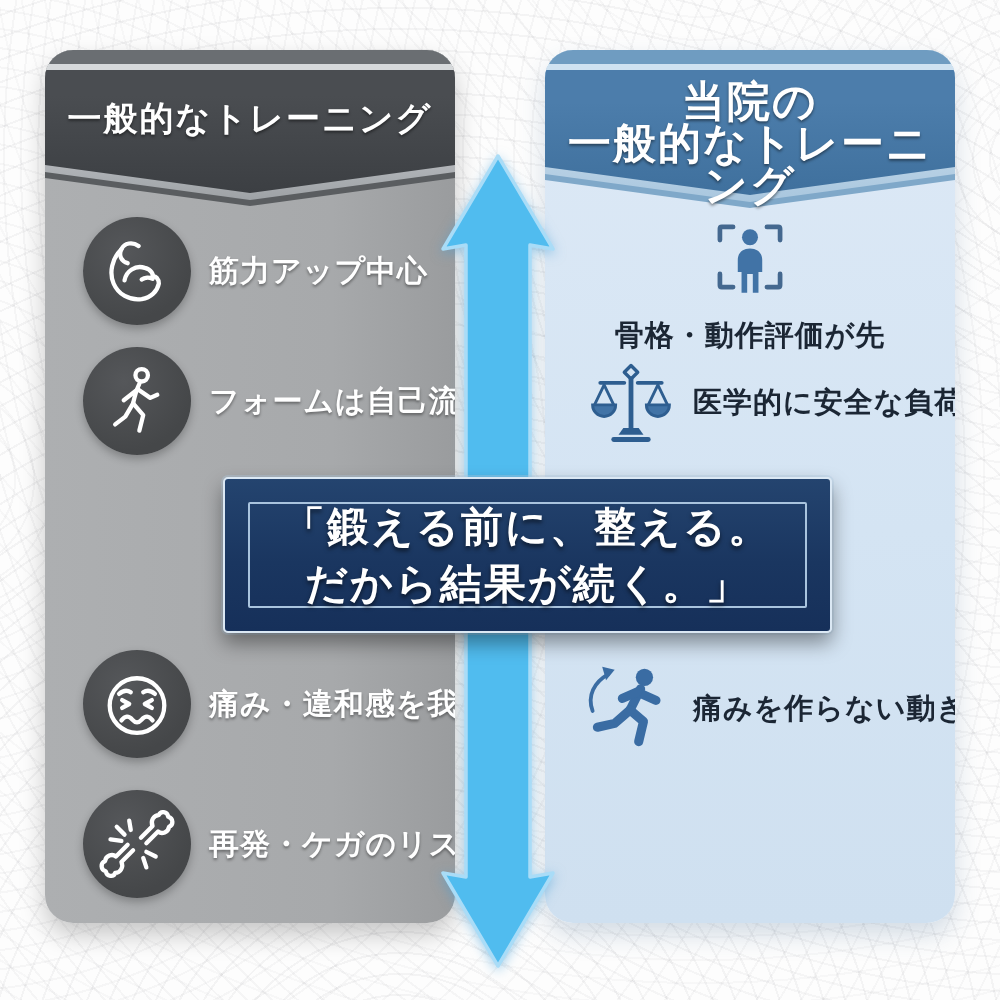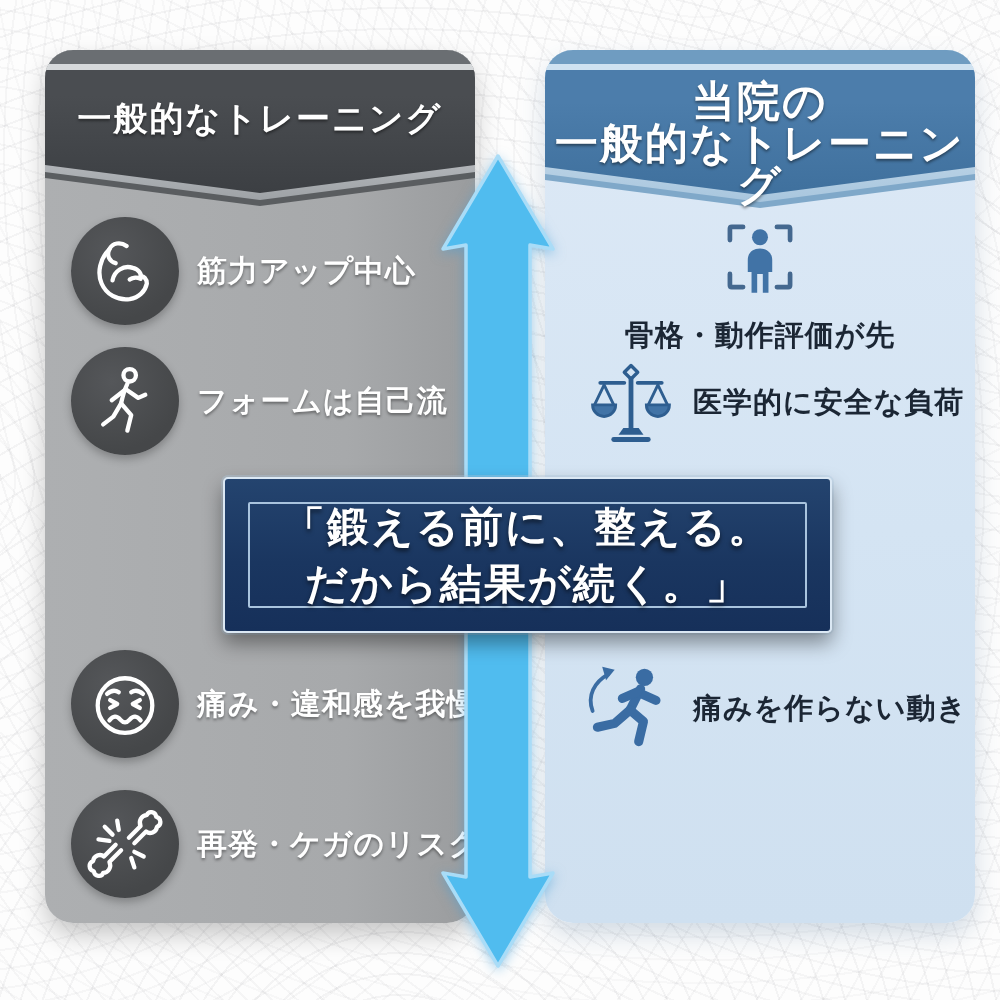--- a/index.html
+++ b/index.html
@@ -13,21 +13,21 @@
   
   .bg{
     position:absolute;inset:0;
     background:
       repeating-radial-gradient(circle at 40% 112%, rgba(70,70,80,0) 0 19px, rgba(70,70,80,.05) 19px 21px),
       repeating-radial-gradient(circle at -6% 48%, rgba(70,70,80,0) 0 17px, rgba(70,70,80,.04) 17px 19px),
       repeating-radial-gradient(circle at 104% 16%, rgba(70,70,80,0) 0 15px, rgba(70,70,80,.045) 15px 17px),
       repeating-radial-gradient(circle at 70% -12%, rgba(70,70,80,0) 0 21px, rgba(70,70,80,.03) 21px 23px);
   }
 
-  .panel{position:absolute;top:50px;width:410px;height:873px;border-radius:28px;overflow:hidden;padding-left:20px;}
+  .panel{position:absolute;top:50px;width:410px;height:873px;border-radius:28px;overflow:hidden;}
   .panel-left{
     left:45px;
     background:linear-gradient(90deg,#adafb1 0%,#a7a9ab 70%,#9a9c9e 100%);
     box-shadow:0 12px 26px rgba(0,0,0,.22);
   }
   .panel-right{
     left:545px;
     background:linear-gradient(180deg,#dde9f6 0%,#d4e4f3 55%,#cfe0f0 100%);
     box-shadow:0 12px 26px rgba(60,100,140,.22);
   }
@@ -44,21 +44,21 @@
   .hl-b2{height:152px;background:linear-gradient(180deg,#eaf3fa,#a8c6de);}
   .hl-b3{height:145px;background:linear-gradient(180deg,#6f9cc1 0 14px,#cfe2f1 14px 20px,#4c7dab 20px 52px,#3f709d 100%);}
   .hdr-text{
     position:absolute;left:0;right:0;text-align:center;color:#fff;font-weight:bold;
     text-shadow:0 2px 3px rgba(0,0,0,.45);letter-spacing:2px;
   }
   .hdr-text-gray{top:46px;font-size:34px;}
   .hdr-text-blue{top:30px;font-size:43px;line-height:42px;}
 
   
-  .l-row{position:absolute;left:0;right:0;height:112px;display:flex;align-items:center;gap:18px;padding-left:26px;box-sizing:border-box;}
+  .l-row{position:absolute;left:12px;right:0;height:112px;display:flex;align-items:center;gap:18px;padding-left:26px;box-sizing:border-box;}
   .l-row-1{top:165px;} .l-row-2{top:295px;} .l-row-3{top:598px;} .l-row-4{top:738px;}
   .circle{
     flex:0 0 108px;width:108px;height:108px;border-radius:50%;
     background:radial-gradient(circle at 38% 32%,#55575a,#454749 70%);
     box-shadow:0 4px 8px rgba(0,0,0,.25);
     display:flex;align-items:center;justify-content:center;
   }
   .circle svg{width:78px;height:78px;}
   .l-label{color:#fff;font-weight:bold;font-size:30px;letter-spacing:1px;text-shadow:0 2px 3px rgba(0,0,0,.4);white-space:nowrap;}
 

